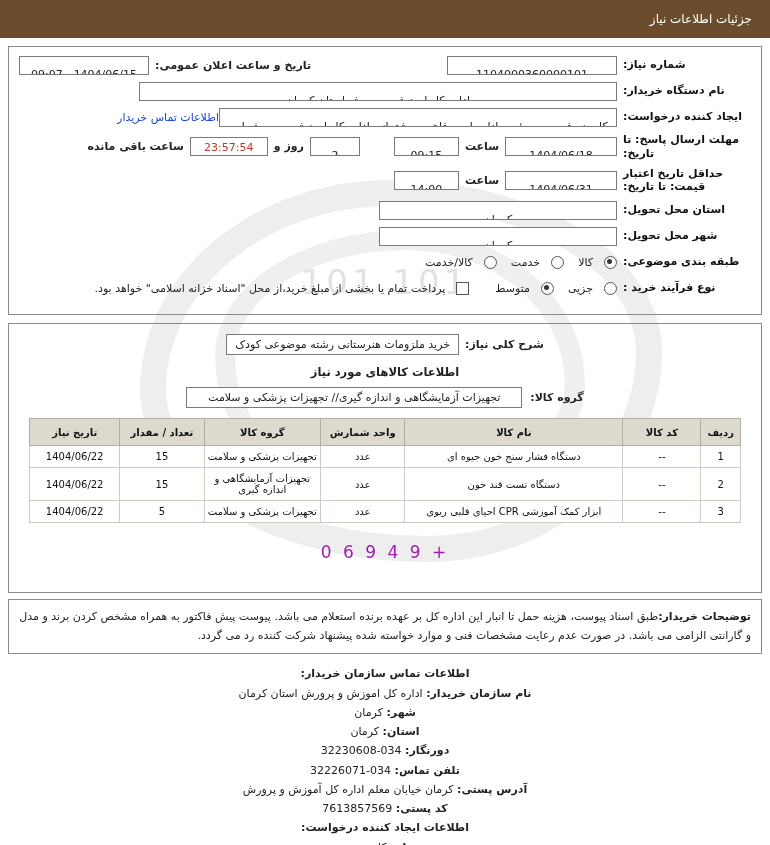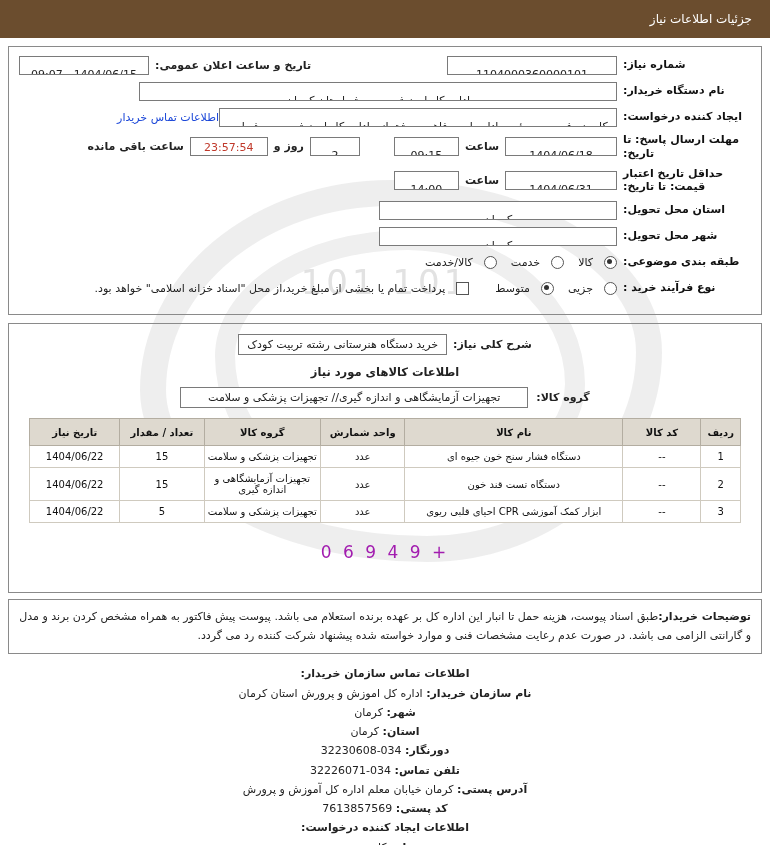--- a/index.html
+++ b/index.html
@@ -241,21 +241,21 @@
     justify-content: center;
     gap: 8px;
     margin-bottom: 10px;
   }
   .grp-lbl { font-weight: bold; font-size: 11px; }
   .grp-val {
     border: 1px solid #7a7a7a;
     background: #fff;
     height: 19px;
     line-height: 19px;
-    padding: 0 8px;
+    padding: 0 2px;
     font-size: 11px;
     text-align: center;
     min-width: 330px;
   }
 
   table.goods {
     width: 712px;
     margin: 0 auto;
     border-collapse: collapse;
     font-size: 10px;
@@ -411,21 +411,21 @@
           <span class="note-inline">پرداخت تمام یا بخشی از مبلغ خرید،از محل "اسناد خزانه اسلامی" خواهد بود.</span>
         </span>
       </div>
 
     </div>
 
     <div class="descbox">
 
       <div class="desc-row">
         <span class="desc-lbl">شرح کلی نیاز:</span>
-        <span class="desc-val">خرید دستگاه هنرستانی رشته تربیت کودک</span>
+        <span class="desc-val">خرید ملزومات هنرستانی رشته موضوعی کودک</span>
       </div>
 
       <div class="center-title">اطلاعات کالاهای مورد نیاز</div>
 
       <div class="grp-row">
         <span class="grp-lbl">گروه کالا:</span>
         <span class="grp-val">تجهیزات آزمایشگاهی و اندازه گیری// تجهیزات پزشکی و سلامت</span>
       </div>
 
       <table class="goods">

